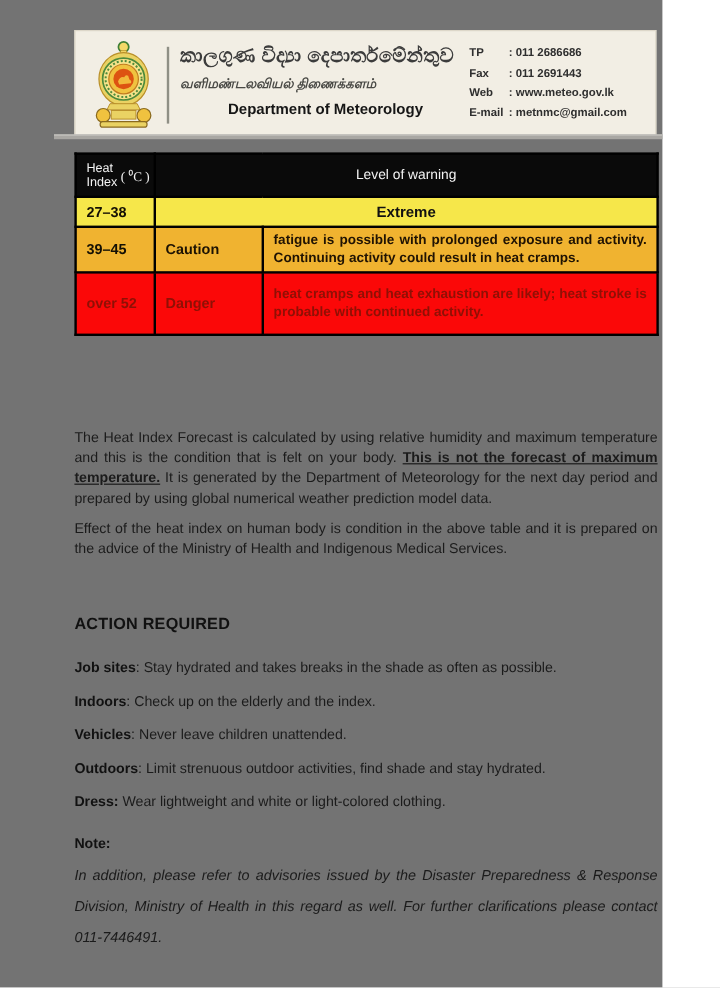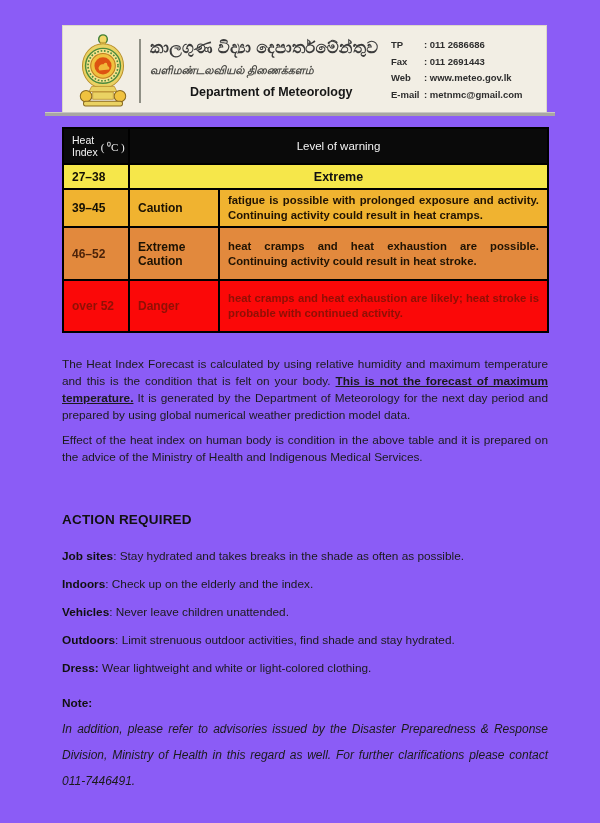--- a/index.html
+++ b/index.html
@@ -1,17 +1,17 @@
 <!DOCTYPE html>
 <html><head>
 <meta charset="utf-8">
 <style>
   html,body{margin:0;padding:0;background:#ffffff;}
   .page{
-    position:relative;width:600px;height:823px;background:#8b5cf6;overflow:hidden;
+    position:relative;width:552px;height:823px;background:#737373;overflow:hidden;
     font-family:"Liberation Sans",sans-serif;color:#1a1a1a;
   }
   
   .header-panel{
     position:absolute;left:62px;top:25px;width:485px;height:88px;
     background:#f2eee4;border:1px solid #ddd7c9;box-sizing:border-box;
   }
   .header-rule{
     position:absolute;left:45px;top:112px;width:510px;height:3px;
     background:#a9a7a3;border-top:1px solid #c9c7c3;
@@ -130,25 +130,20 @@
     </tr>
     <tr class="r-normal">
       <td class="range">27–38</td>
       <td class="merged-level" colspan="2">Extreme</td>
     </tr>
     <tr class="r-caution">
       <td class="range">39–45</td>
       <td class="level">Caution</td>
       <td class="desc">fatigue is possible with prolonged exposure and activity. Continuing activity could result in heat cramps.</td>
     </tr>
-    <tr class="r-extreme">
-      <td class="range">46–52</td>
-      <td class="level">Extreme Caution</td>
-      <td class="desc">heat cramps and heat exhaustion are possible. Continuing activity could result in heat stroke.</td>
-    </tr>
     <tr class="r-danger">
       <td class="range">over 52</td>
       <td class="level">Danger</td>
       <td class="desc">heat cramps and heat exhaustion are likely; heat stroke is probable with continued activity.</td>
     </tr>
   </tbody>
     </table>
 
   <div class="doc-body">
     <div class="para"><span>The Heat Index Forecast is calculated by using relative humidity and maximum temperature and this is the condition that is felt on your body. </span><b class="emph">This is not the forecast of maximum temperature.</b><span> It is generated by the Department of Meteorology for the next day period and prepared by using global numerical weather prediction model data.</span></div>

